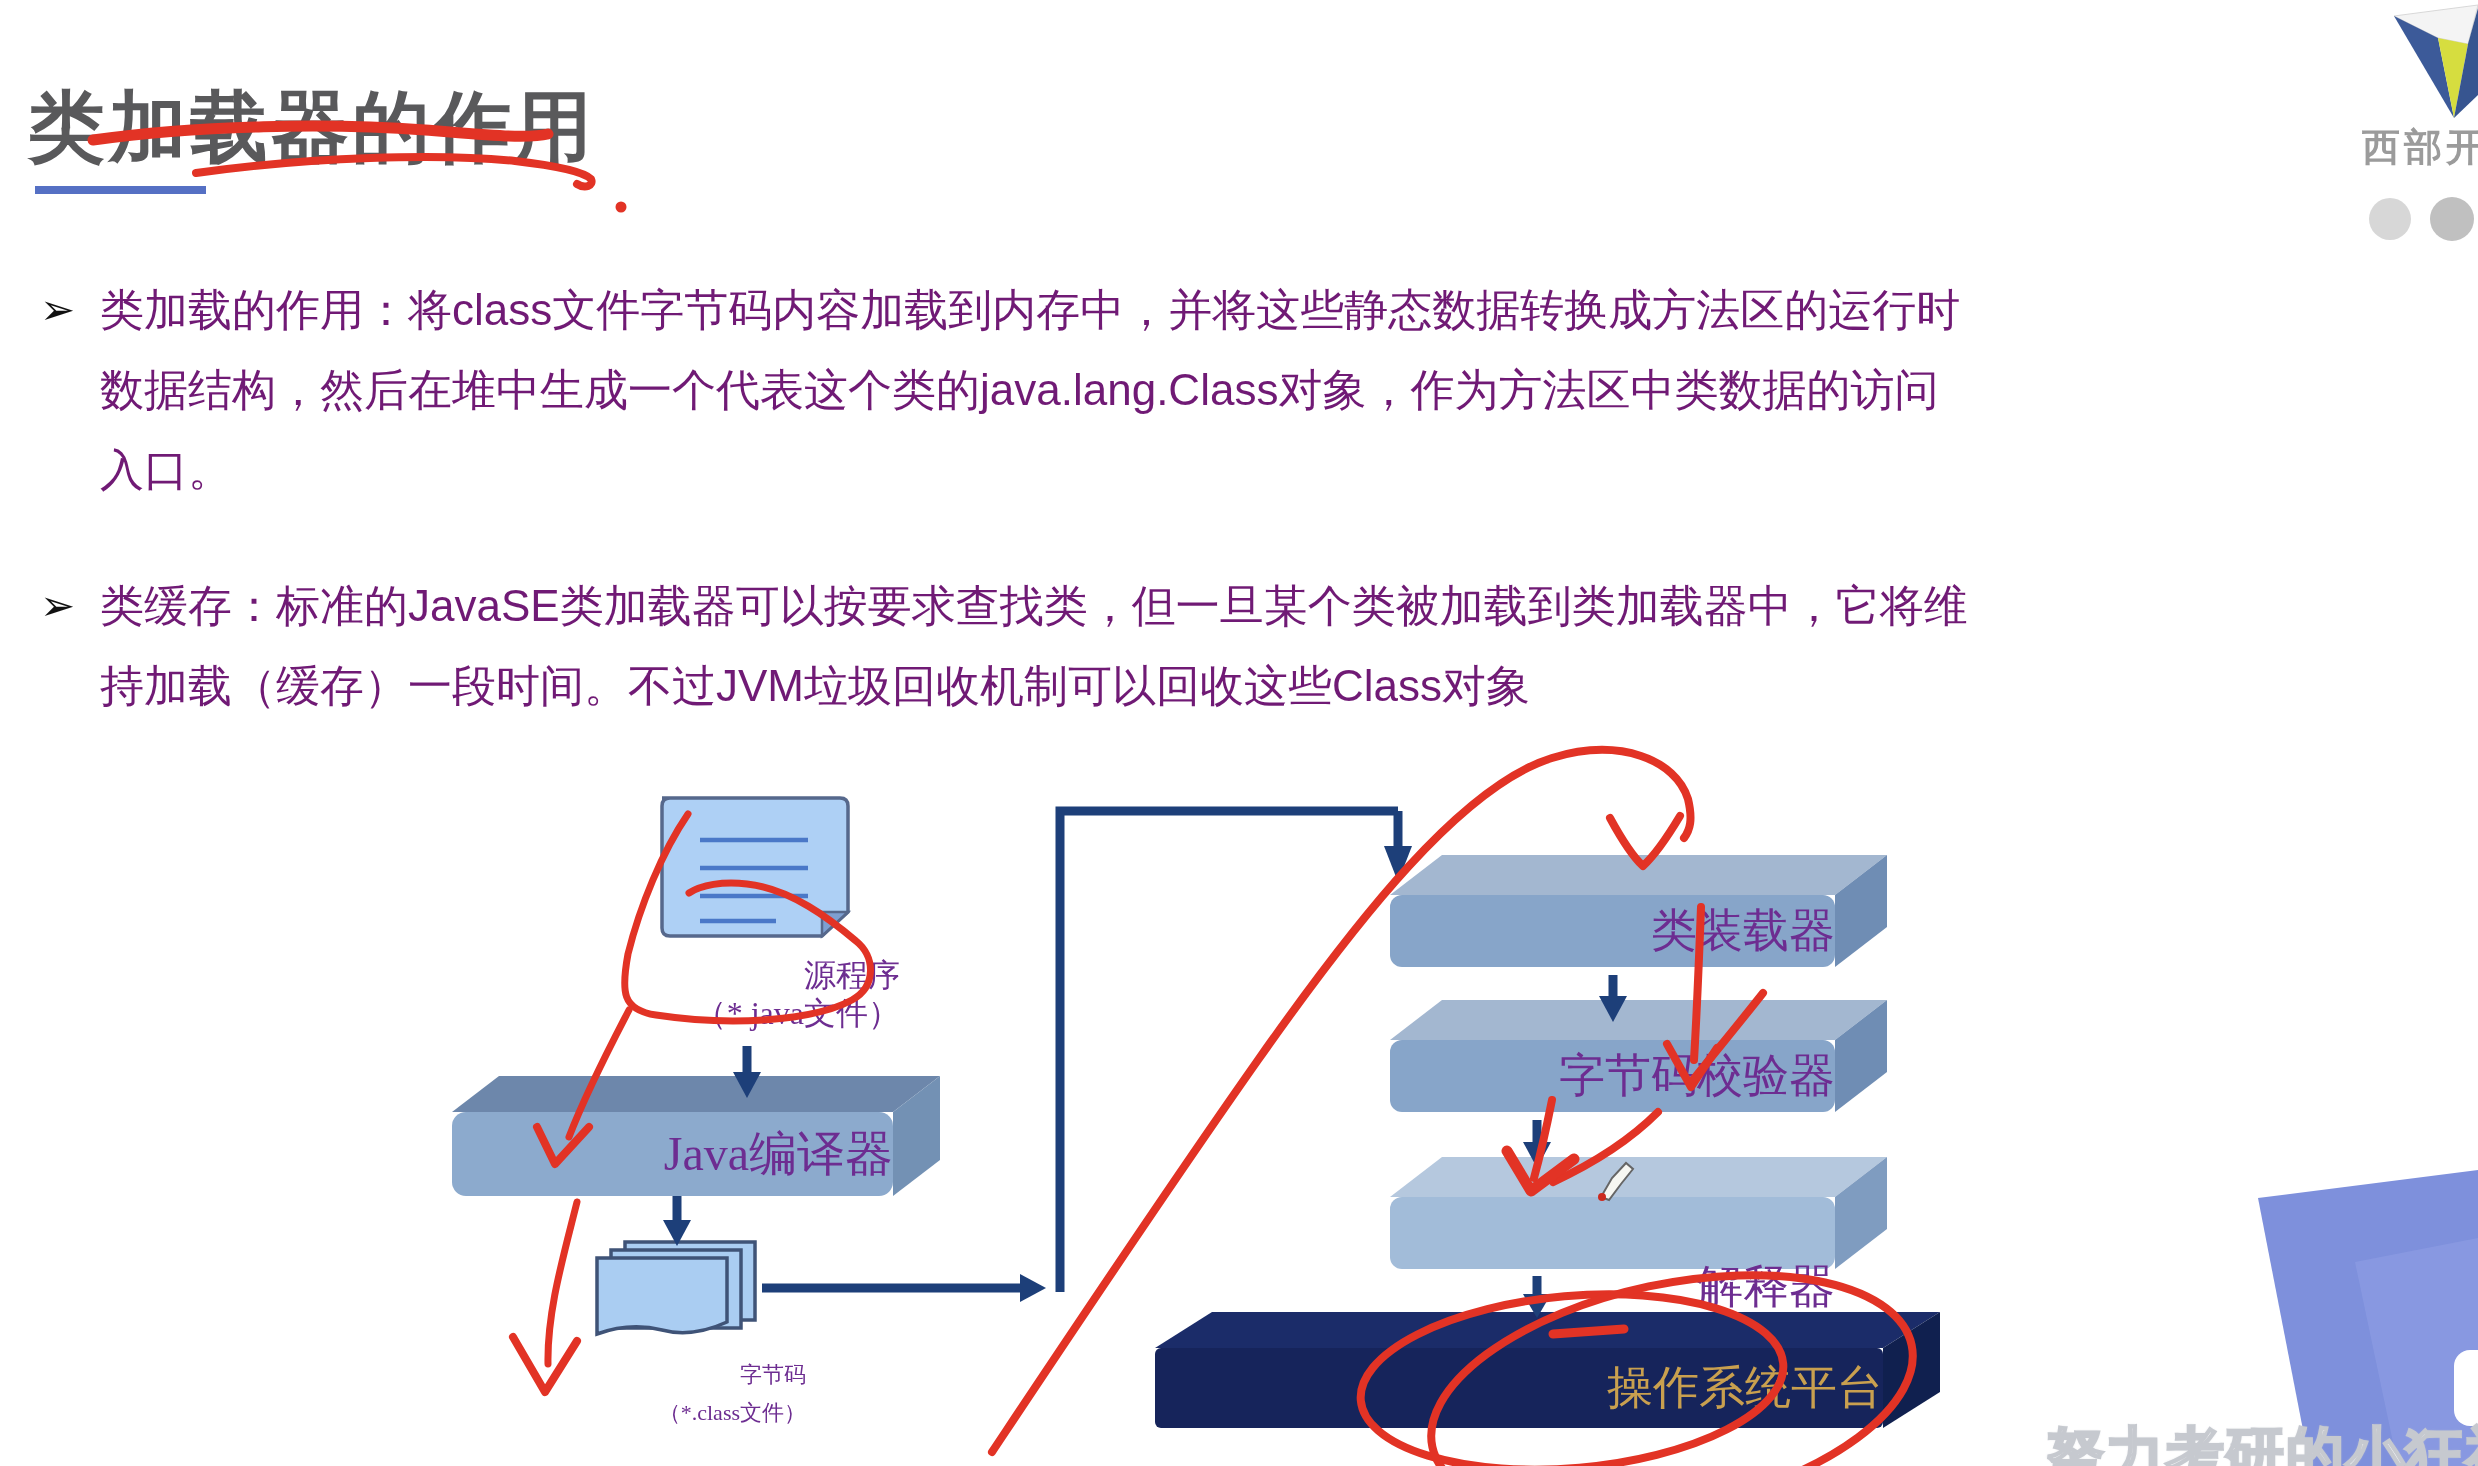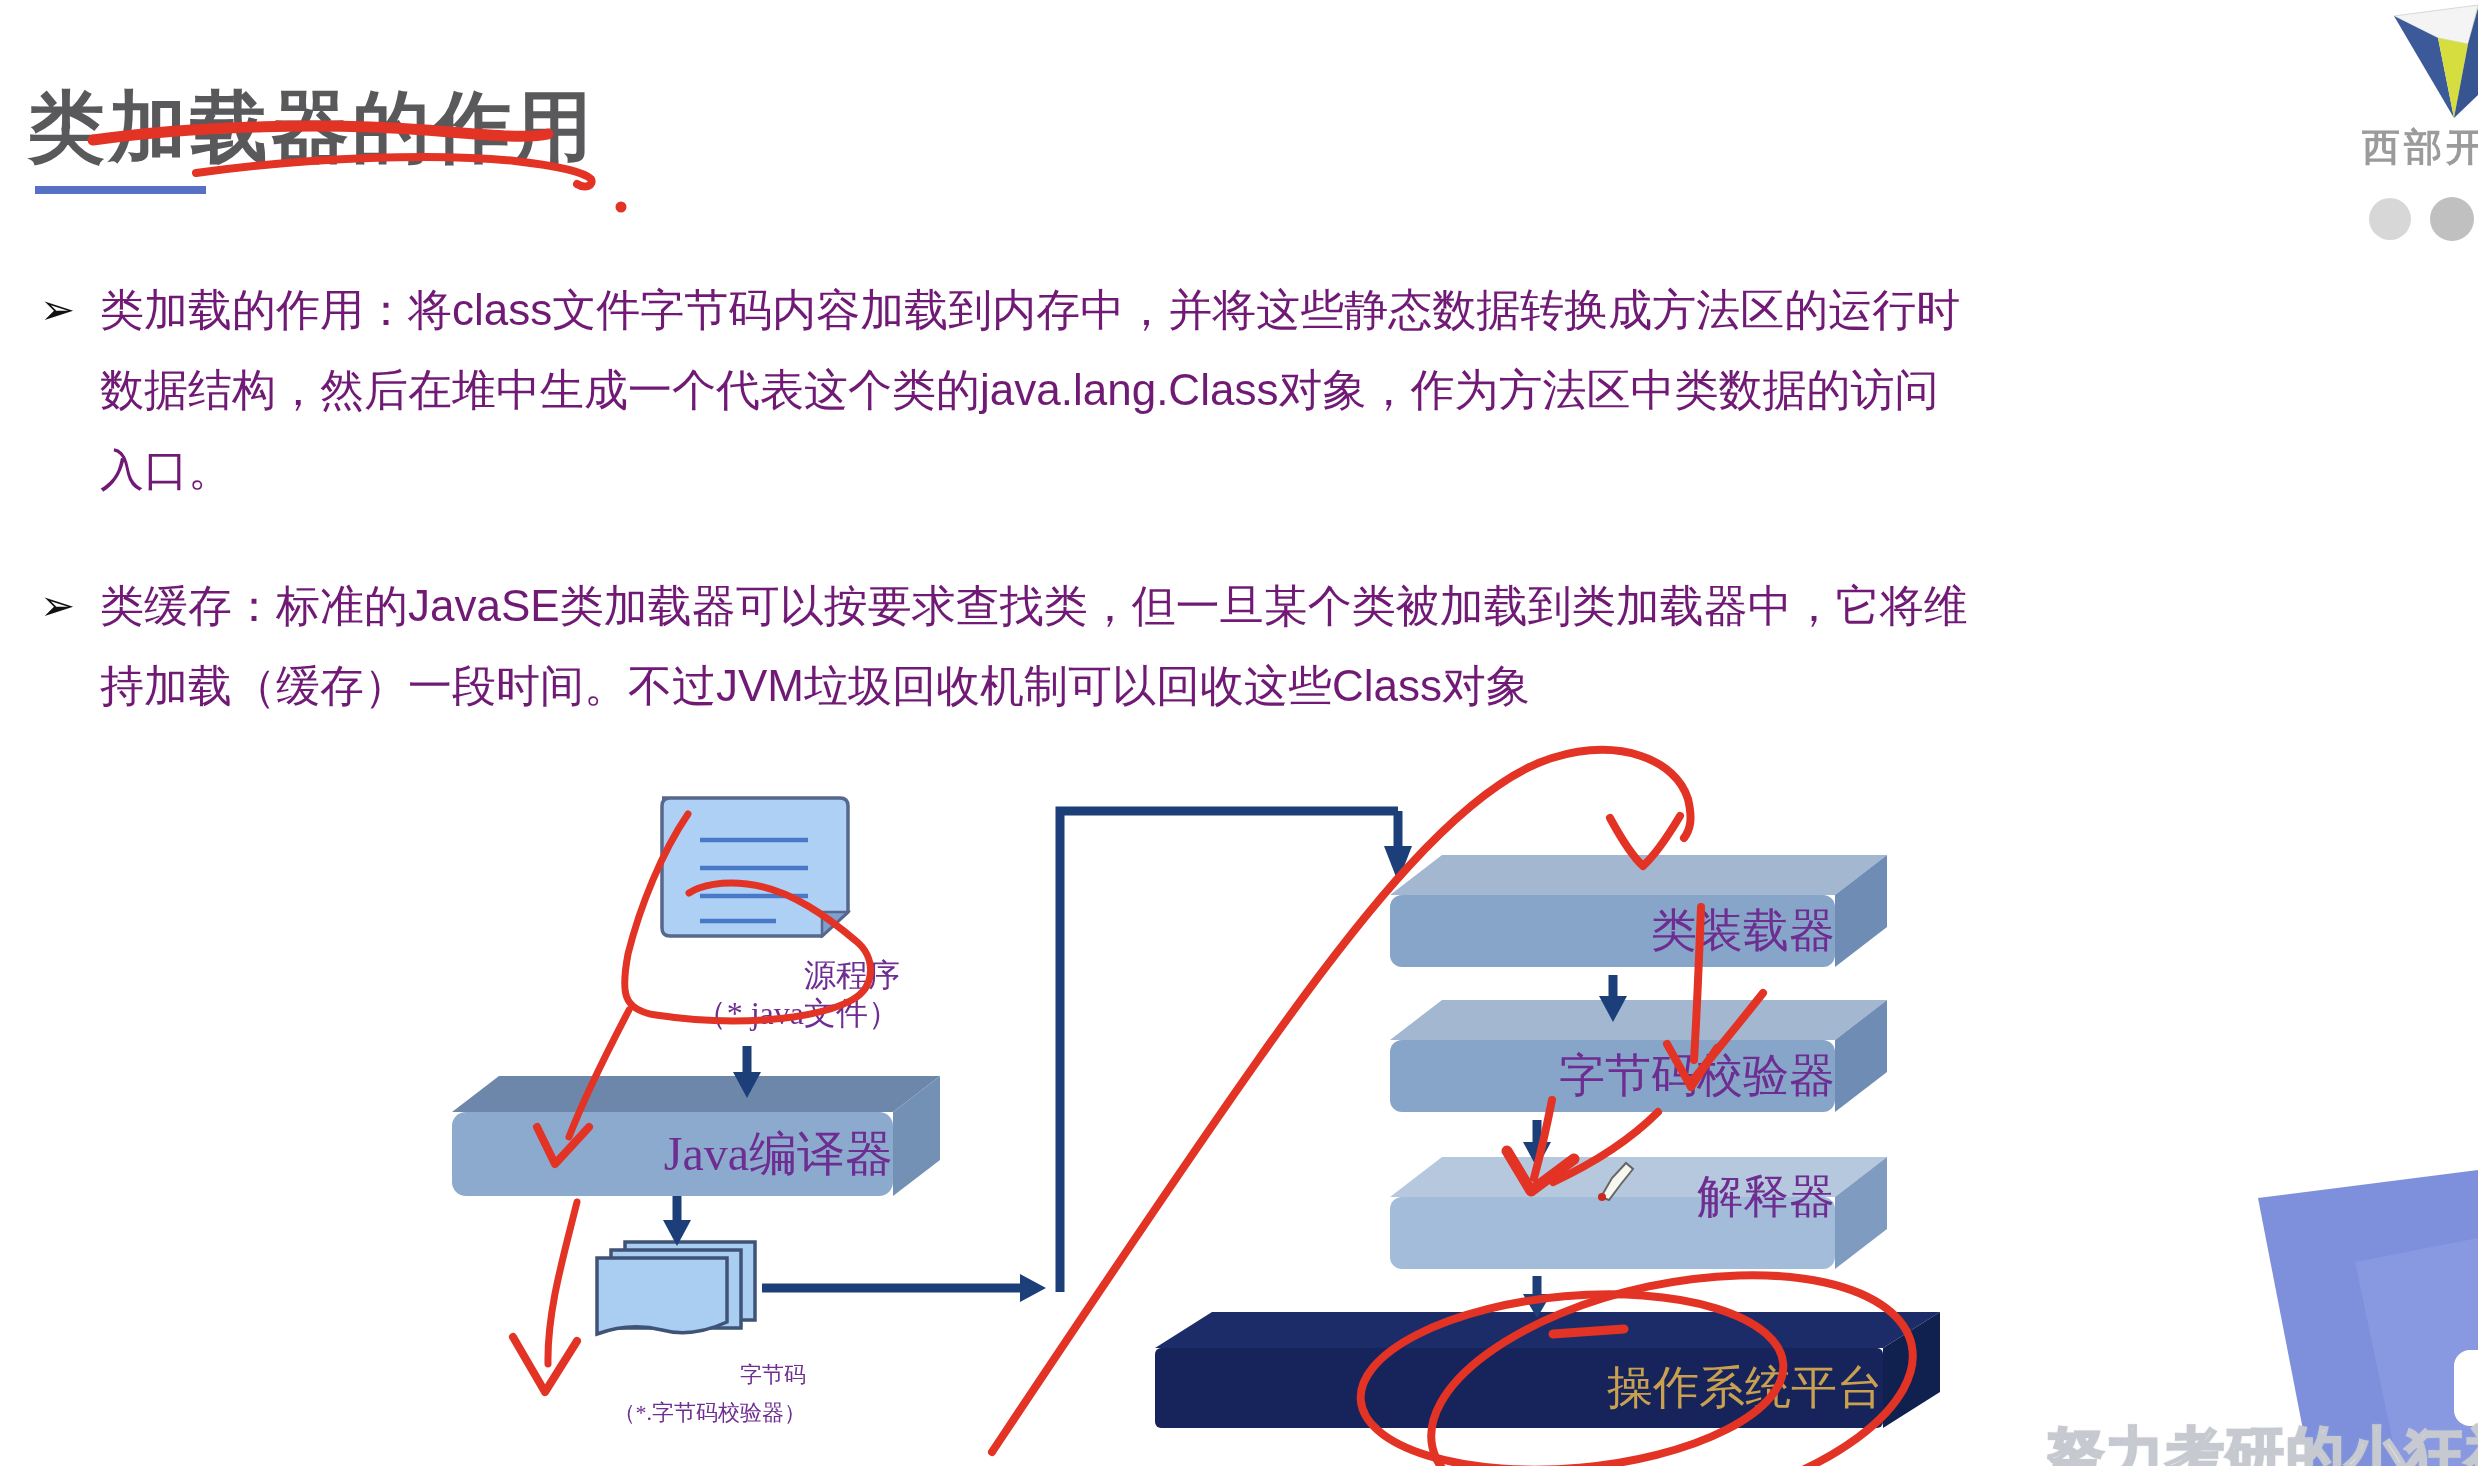--- a/index.html
+++ b/index.html
@@ -25,21 +25,21 @@
   
   .dlabel{
     position:absolute;text-align:right;z-index:3;
     font-family:"Liberation Serif",serif;font-weight:normal;color:#6d2d91;
   }
   #lbl-source{left:630px;top:956px;width:270px;font-size:32px;line-height:38px}
   #lbl-bytecode{left:556px;top:1356px;width:250px;font-size:22px;line-height:38px}
   #lbl-compiler{left:452px;top:1112px;width:441px;font-size:48px;line-height:84px}
   #lbl-classloader{left:1390px;top:895px;width:445px;font-size:46px;line-height:72px}
   #lbl-verifier{left:1390px;top:1040px;width:445px;font-size:46px;line-height:72px}
-  #lbl-interpreter{left:1390px;top:1161px;width:445px;font-size:46px;line-height:72px}
+  #lbl-interpreter{left:1390px;top:1251px;width:445px;font-size:46px;line-height:72px}
   #lbl-os{left:1155px;top:1348px;width:728px;font-size:46px;line-height:80px;color:#c9a04f}
   
   #brand{
     left:2362px;top:122px;width:118px;height:46px;overflow:hidden;z-index:3;
     font-size:38px;font-weight:bold;color:#9b9b9b;letter-spacing:4px;white-space:nowrap;
   }
   #caption{
     left:2046px;top:1416px;z-index:4;font-size:58px;font-weight:bold;color:#ffffff;
     letter-spacing:2px;white-space:nowrap;-webkit-text-stroke:2.5px #c6c9cf;
     text-shadow:0 0 3px #c6c9cf;
@@ -153,21 +153,21 @@
   </div>
 </div>
 
 <div class="dlabel" id="lbl-source">
   <div>源程序</div>
   <div>（*.java文件）</div>
 </div>
 <div class="dlabel" id="lbl-compiler">Java编译器</div>
 <div class="dlabel" id="lbl-bytecode">
   <div>字节码</div>
-  <div>（*.字节码校验器）</div>
+  <div>（*.class文件）</div>
 </div>
 <div class="dlabel" id="lbl-classloader">类装载器</div>
 <div class="dlabel" id="lbl-verifier">字节码校验器</div>
 <div class="dlabel" id="lbl-interpreter">解释器</div>
 <div class="dlabel" id="lbl-os">操作系统平台</div>
 
 <div class="abs" id="brand">西部开</div>
 <div class="abs" id="caption">努力考研的小狂神！</div>
 
 <svg id="redink" class="abs" width="2478" height="1466" viewBox="0 0 2478 1466">

